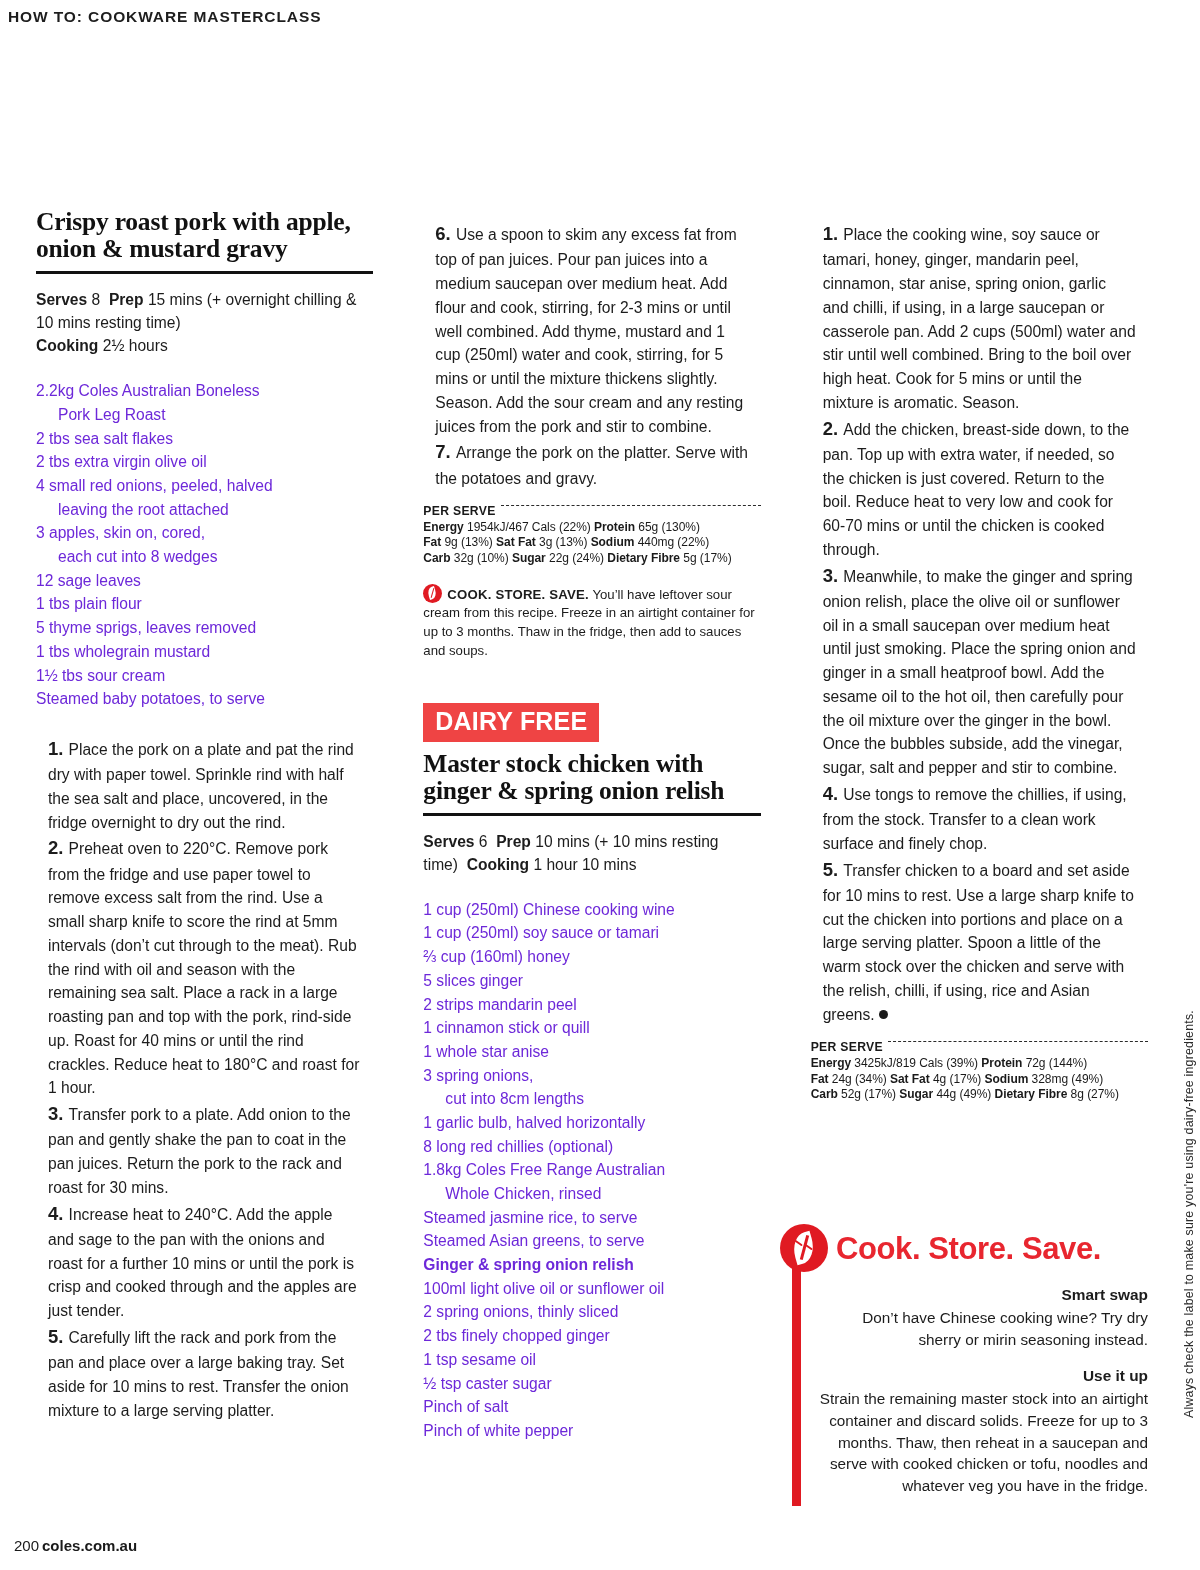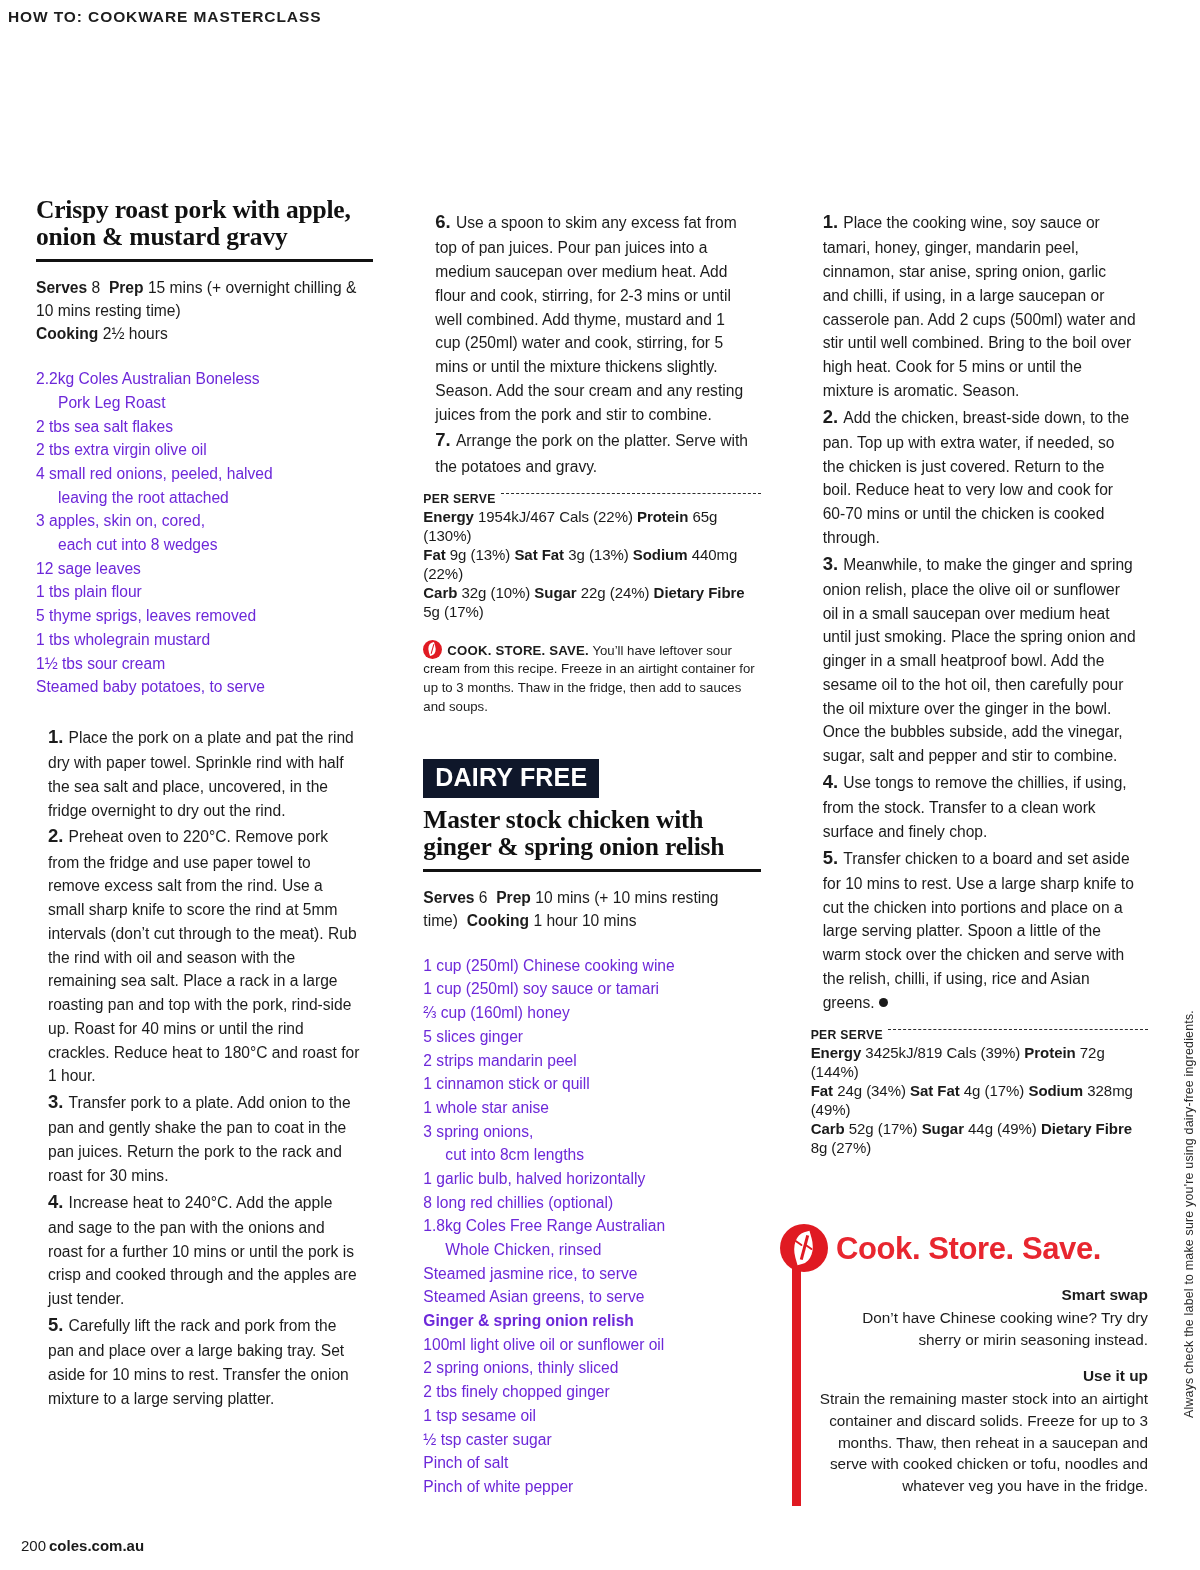--- a/index.html
+++ b/index.html
@@ -23,21 +23,21 @@
     left: 8px;
     font-size: 15.5px;
     font-weight: 700;
     letter-spacing: 0.9px;
     color: #1d1d1d;
   }
 
   
   .cols {
     position: absolute;
-    top: 196px;
+    top: 208px;
     left: 36px;
     width: 1112px;
     display: flex;
     gap: 4px;
   }
   .col {
     width: 340px;
     margin-right: 46px;
   }
   .col:last-child { margin-right: 0; }
@@ -112,21 +112,21 @@
     margin-bottom: 2px;
   }
   .nutrition .ns-dashes {
     flex: 1;
     border-top: 1.6px dashed #2a2a2a;
     height: 0;
     position: relative;
     top: 1px;
   }
   .nutrition .ns-line {
-    font-size: 15px;
+    font-size: 12px;
     line-height: 1.26;
     letter-spacing: -0.05px;
   }
   .nutrition .ns-line b { font-weight: 700; }
 
   
   .css-note {
     margin-top: 18px;
     font-size: 13.2px;
     line-height: 1.42;
@@ -156,21 +156,21 @@
     position: absolute;
     left: 8.5px; top: 4px;
     width: 1.4px; height: 10px;
     background: #e01a22;
     transform: rotate(16deg);
   }
 
   
   .badge-dairy-free {
     display: inline-block;
-    background: #0f172a;
+    background: #ef4444;
     color: #ffffff;
     font-size: 25px;
     font-weight: 700;
     letter-spacing: 0.2px;
     padding: 4px 12px 6px 12px;
     margin-bottom: 8px;
   }
 
   
   .css-box {
@@ -262,21 +262,20 @@
     white-space: nowrap;
   }
 
   
   .footer {
     position: absolute;
     left: 14px;
     bottom: 16px;
     font-size: 15px;
     color: #1a1a1a;
-    margin-left: 7px;
   }
   .footer .pageno { font-weight: 400; }
   .footer .site { font-weight: 700; margin-left: 3px; }
 </style>
 </head>
 <body>
 
 <div class="running-head">HOW TO: COOKWARE MASTERCLASS</div>
 
 <div class="cols">

